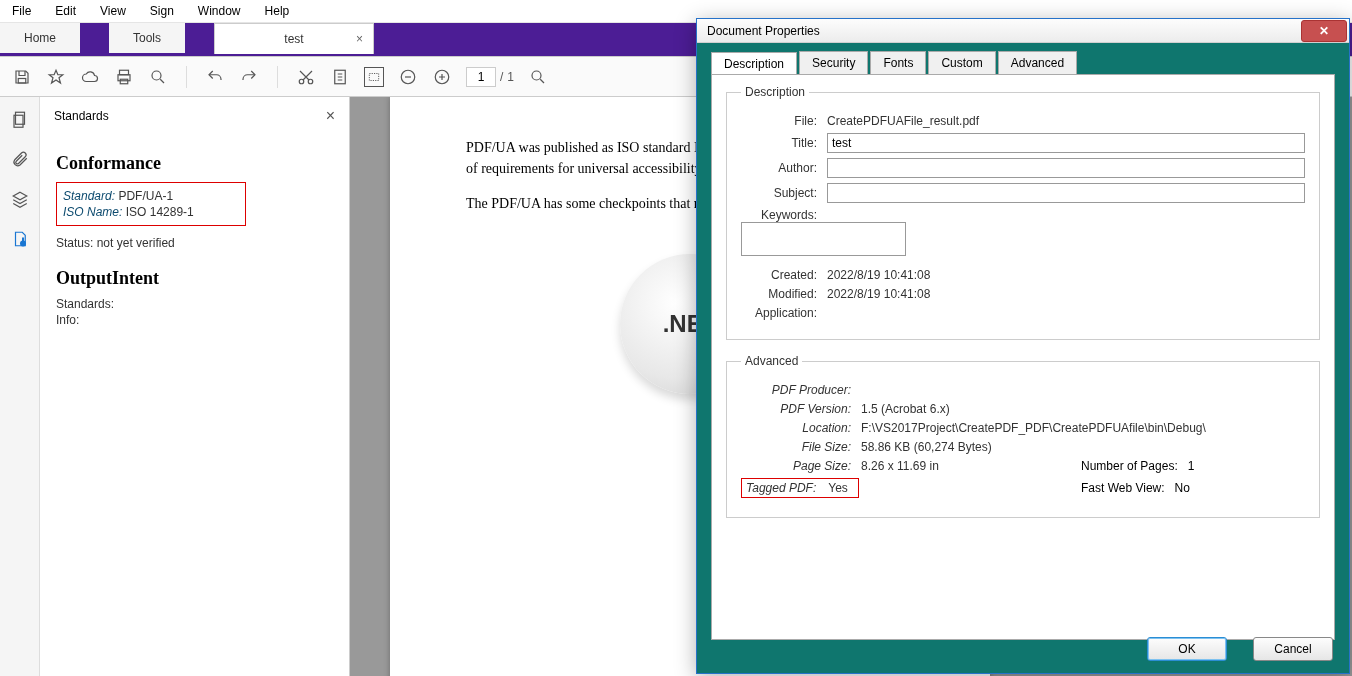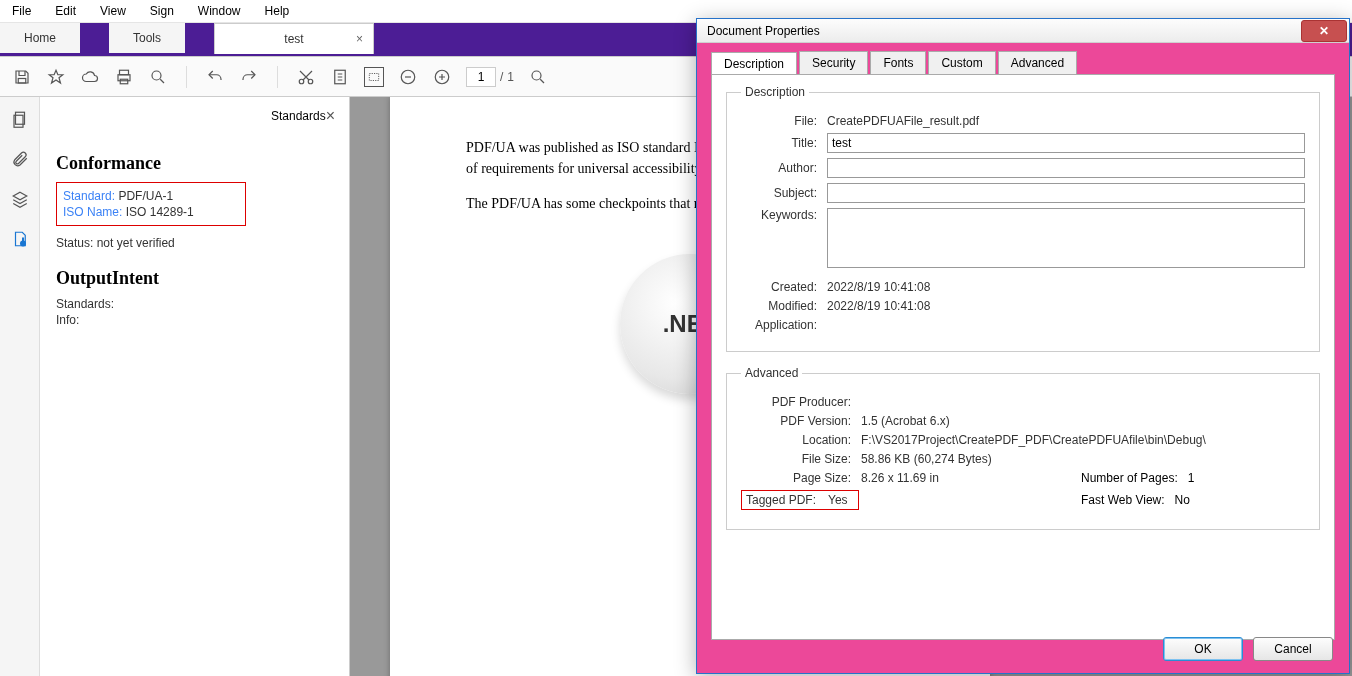--- a/index.html
+++ b/index.html
@@ -20,54 +20,54 @@
 .toolbar .sep { width: 1px; height: 22px; background: #ddd; margin: 0 4px; }
 .icon { width: 20px; height: 20px; display:inline-flex; align-items:center; justify-content:center; color:#555; }
 .icon svg { width: 18px; height: 18px; stroke: #555; fill: none; stroke-width: 1.6; }
 .toolbar .pagebox { display:flex; align-items:center; gap:4px; }
 .toolbar .pagebox input { width: 30px; text-align:center; border:1px solid #ccc; padding:2px; }
 
 
 .workspace { display:flex; height: calc(676px - 18px - 34px - 40px); }
 .leftrail { width: 40px; background: #f5f5f5; border-right:1px solid #ddd; display:flex; flex-direction:column; align-items:center; padding-top:12px; gap:20px;}
 .sidepanel { width: 310px; border-right: 1px solid #ccc; display:flex; flex-direction:column; background:#fff; }
-.sidepanel .head { display:flex; justify-content:flex-end; align-items:center; padding:10px 14px; font-size:14px; }
+.sidepanel .head { display:flex; justify-content:space-between; align-items:center; padding:10px 14px; font-size:14px; }
 .sidepanel .body { padding: 10px 16px; overflow:auto; position:relative; }
 .sidepanel h3 { font-size: 18px; font-weight: bold; margin: 8px 0; font-family: Liberation Serif, serif; }
 .sidepanel .row { font-size: 12px; color:#333; margin: 2px 0; }
-.sidepanel .muted { color:#3b82f6; }
+.sidepanel .muted { font-style: italic; color:#0c4a6e; }
 .redbox1 { border: 1.5px solid #d00; padding: 4px 6px; margin: 6px 0 10px; width: 190px;}
 
 .docarea { flex:1; background:#999; position:relative; overflow:hidden; }
 .page { position:absolute; left:40px; top:0; width:600px; height:800px; background:#fff; padding: 40px 76px; box-shadow: 0 0 6px rgba(0,0,0,.3);}
 .page p { font-family: Georgia, serif; font-size: 14px; line-height:1.5; margin-bottom: 14px; }
 .netlogo { width:140px; height:140px; border-radius:50%; background: radial-gradient(circle at 40% 35%, #fff, #e8e8e8 60%, #ccc); display:flex; align-items:center; justify-content:center; font-size:24px; font-weight:bold; color:#333; margin: 40px auto; box-shadow: 0 6px 10px rgba(0,0,0,.15);}
 
 
-.dialog { position:absolute; left:696px; top:18px; width:654px; height:656px; background:#ec4899; border:1px solid #2672c9; box-shadow: 0 4px 20px rgba(0,0,0,.3);}
+.dialog { position:absolute; left:696px; top:18px; width:654px; height:656px; background:#0f766e; border:1px solid #2672c9; box-shadow: 0 4px 20px rgba(0,0,0,.3);}
 .dialog .titlebar { height:24px; background: linear-gradient(#fdfdfd,#ececec); display:flex; align-items:center; padding:0 0 0 10px; font-size:12px; border-bottom:1px solid #d0d0d0;}
 .dialog .titlebar .close { margin-left:auto; width:46px; height:22px; background:#c75050; border:1px solid #a33; border-radius:3px; color:#fff; display:flex; align-items:center; justify-content:center; margin-right:2px; font-weight:bold;}
 .dialog .tabs { display:flex; gap:2px; padding:8px 14px 0; }
 .dialog .tabs .dtab { padding:4px 12px; background:#f0f0f0; border:1px solid #aaa; border-bottom:none; font-size:12px; cursor:default;}
 .dialog .tabs .dtab.active { background:#fff; position:relative; top:1px; }
 .dialog .tabpage { margin: 0 14px 8px; background:#fff; border:1px solid #aaa; padding:10px 14px 14px; height: 566px; position:relative;}
 
 fieldset { border:1px solid #ccc; padding: 10px 14px 14px; margin-bottom: 14px; }
 fieldset legend { padding: 0 4px; color:#333; }
 .frow { display:flex; align-items:center; margin: 5px 0; }
 .frow .lab { width: 86px; text-align:right; padding-right: 10px; color:#333; }
 .frow .val { color:#333; }
 .frow input, .frow textarea { flex:1; border:1px solid #999; padding:2px 4px; font-size:12px; background:#fff; }
 .frow textarea { height: 60px; resize:none; }
 
-.advgrid .frow .lab { width: 120px; }
+.advgrid .frow .lab { width: 120px; font-style: italic; }
 .advgrid .right { position:absolute; left: 340px; }
 .redbox2 { border:1.5px solid #d00; padding:2px 4px; display:inline-flex; align-items:flex-start;}
 
-.buttons { position:absolute; right:16px; bottom:12px; display:flex; gap:10px;justify-content:flex-end; }
+.buttons { position:absolute; right:16px; bottom:12px; display:flex; gap:26px;justify-content:flex-end; }
 .buttons button { width:80px; height:24px; border:1px solid #888; background:linear-gradient(#fdfdfd,#e6e6e6); border-radius:3px; cursor:default; font-size:12px;}
 .buttons button.primary { border:1px solid #2a8dd4; box-shadow: 0 0 0 1px #7ec2f0 inset; }
 
 .collapse-handle { position:absolute; left:350px; top: 380px; width:10px; height:40px; background:#e8e8e8; border:1px solid #bbb; border-left:none; display:flex; align-items:center; justify-content:center; color:#666; font-size:10px;}
 </style>
 </head>
 <body>
 
 <div class="menubar">
   <span>File</span>
@@ -257,21 +257,21 @@
           <input value="test" style="">
         </div>
       <div class="frow">
           <span class="lab">Author:</span>
           <input value="" style="">
         </div>
       <div class="frow">
           <span class="lab">Subject:</span>
           <input value="" style="">
         </div>
-      <div class="frow" style="align-items:flex-start;">
+      <div class="frow" style="align-items:flex-start;flex-direction:column;">
           <span class="lab">Keywords:</span>
           <textarea style=""></textarea>
         </div>
       <div class="frow" style="margin-top:12px;align-items:center;">
           <span class="lab">Created:</span>
           <span class="val">2022/8/19 10:41:08</span>
         </div>
       <div class="frow">
           <span class="lab">Modified:</span>
           <span class="val">2022/8/19 10:41:08</span>

